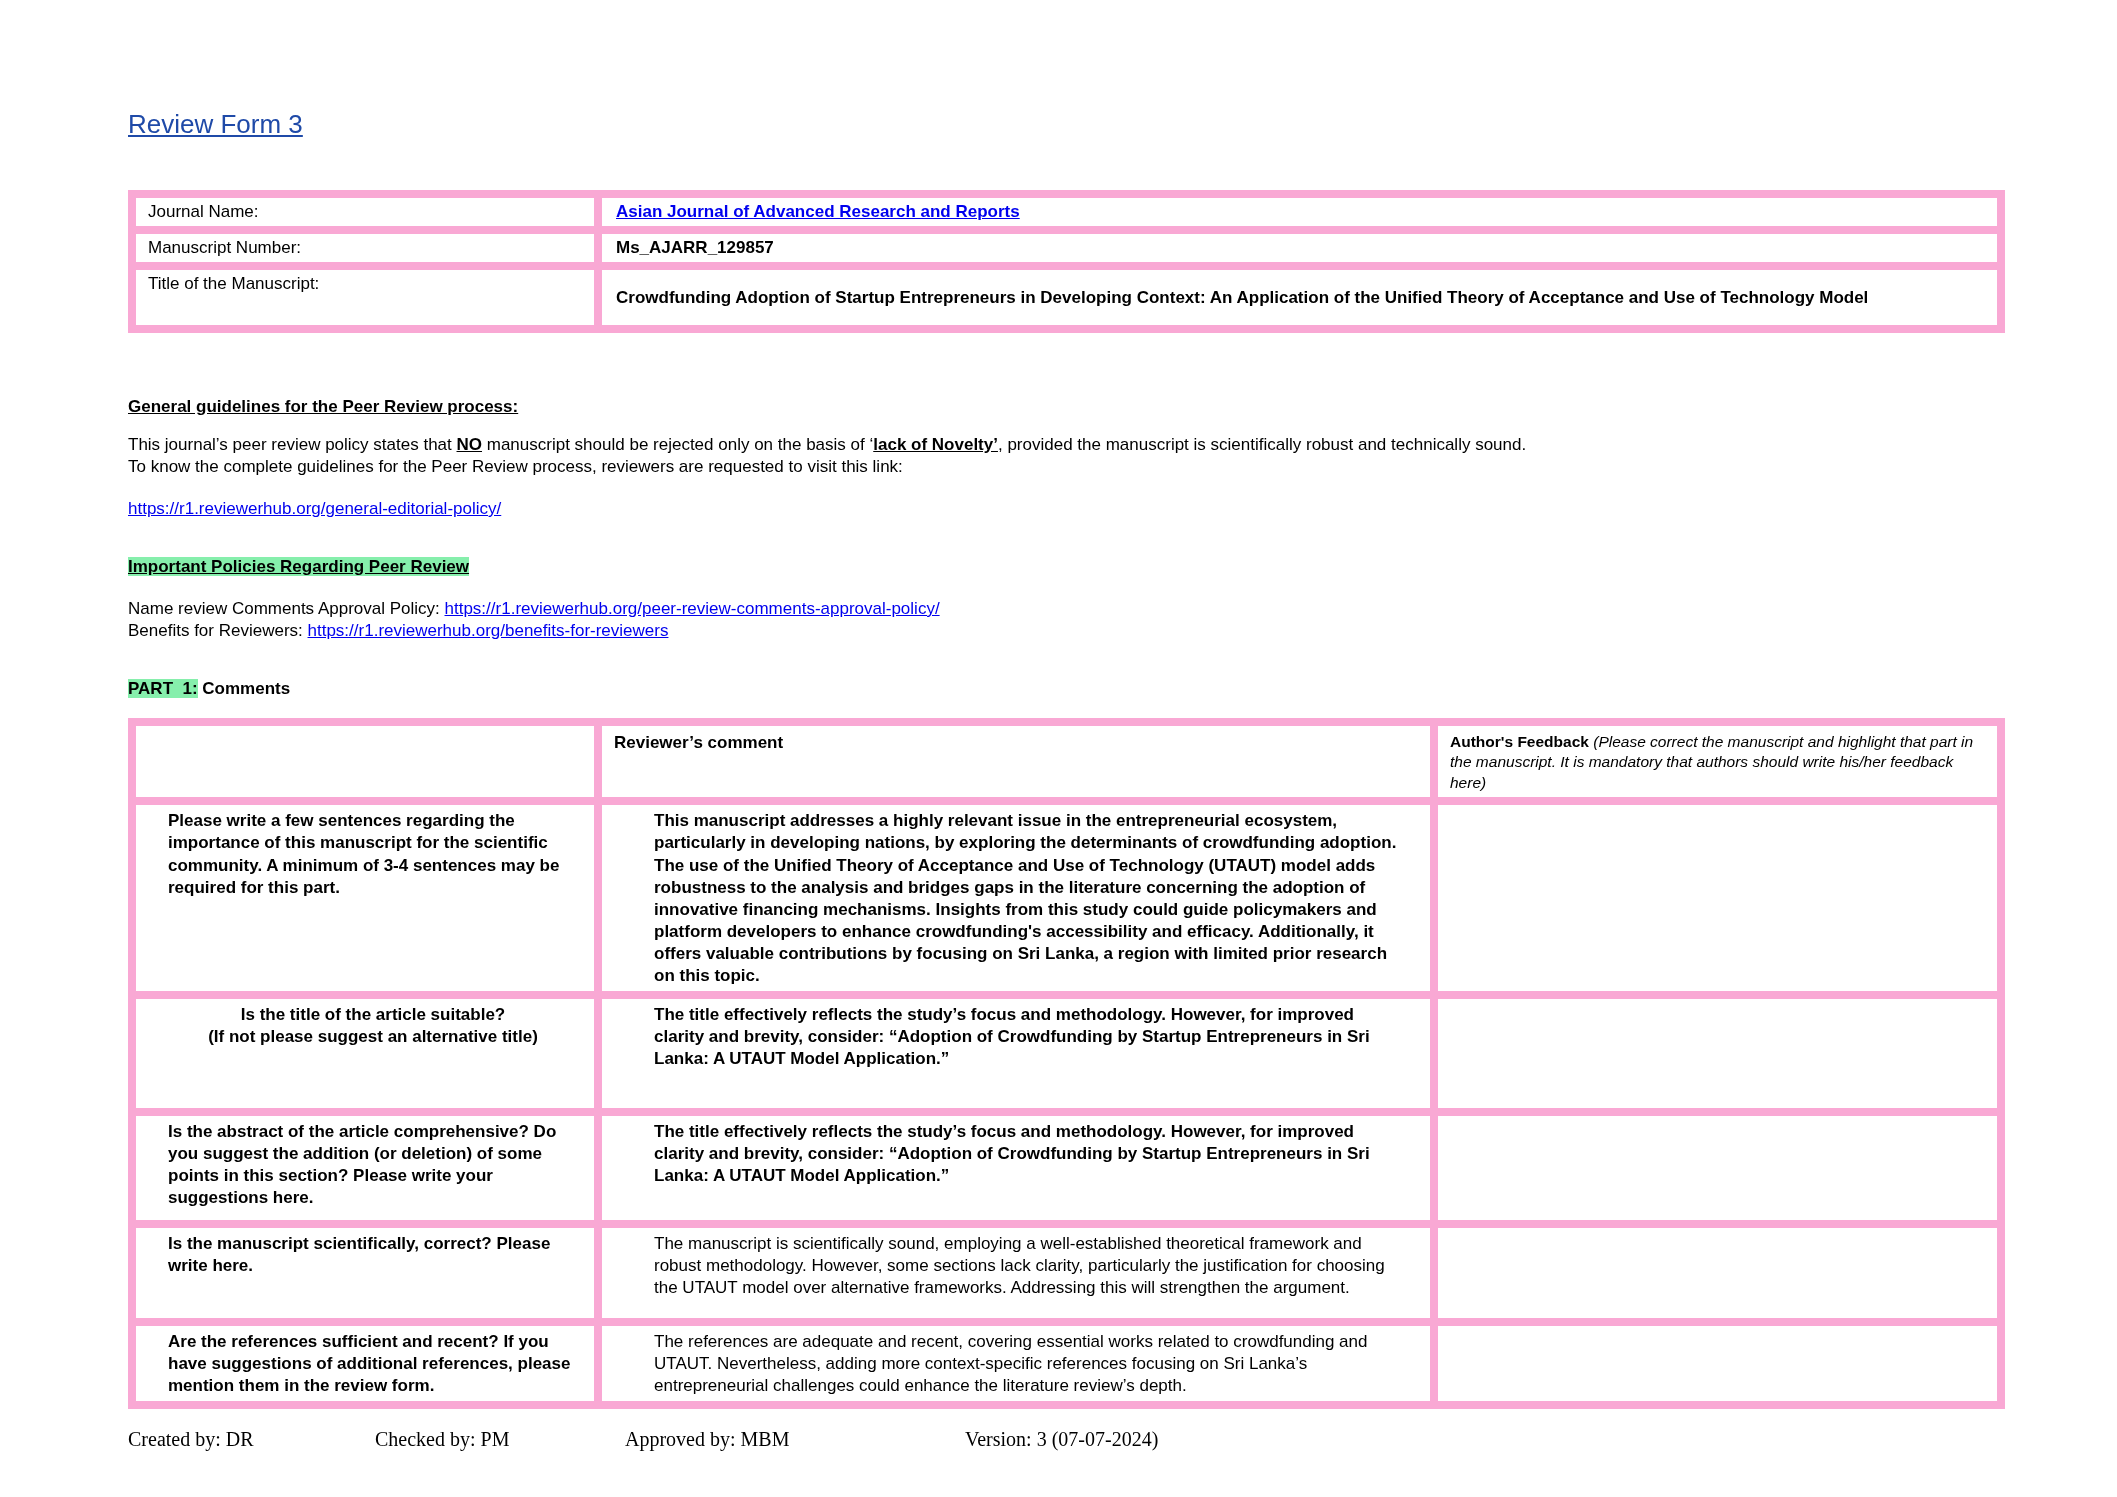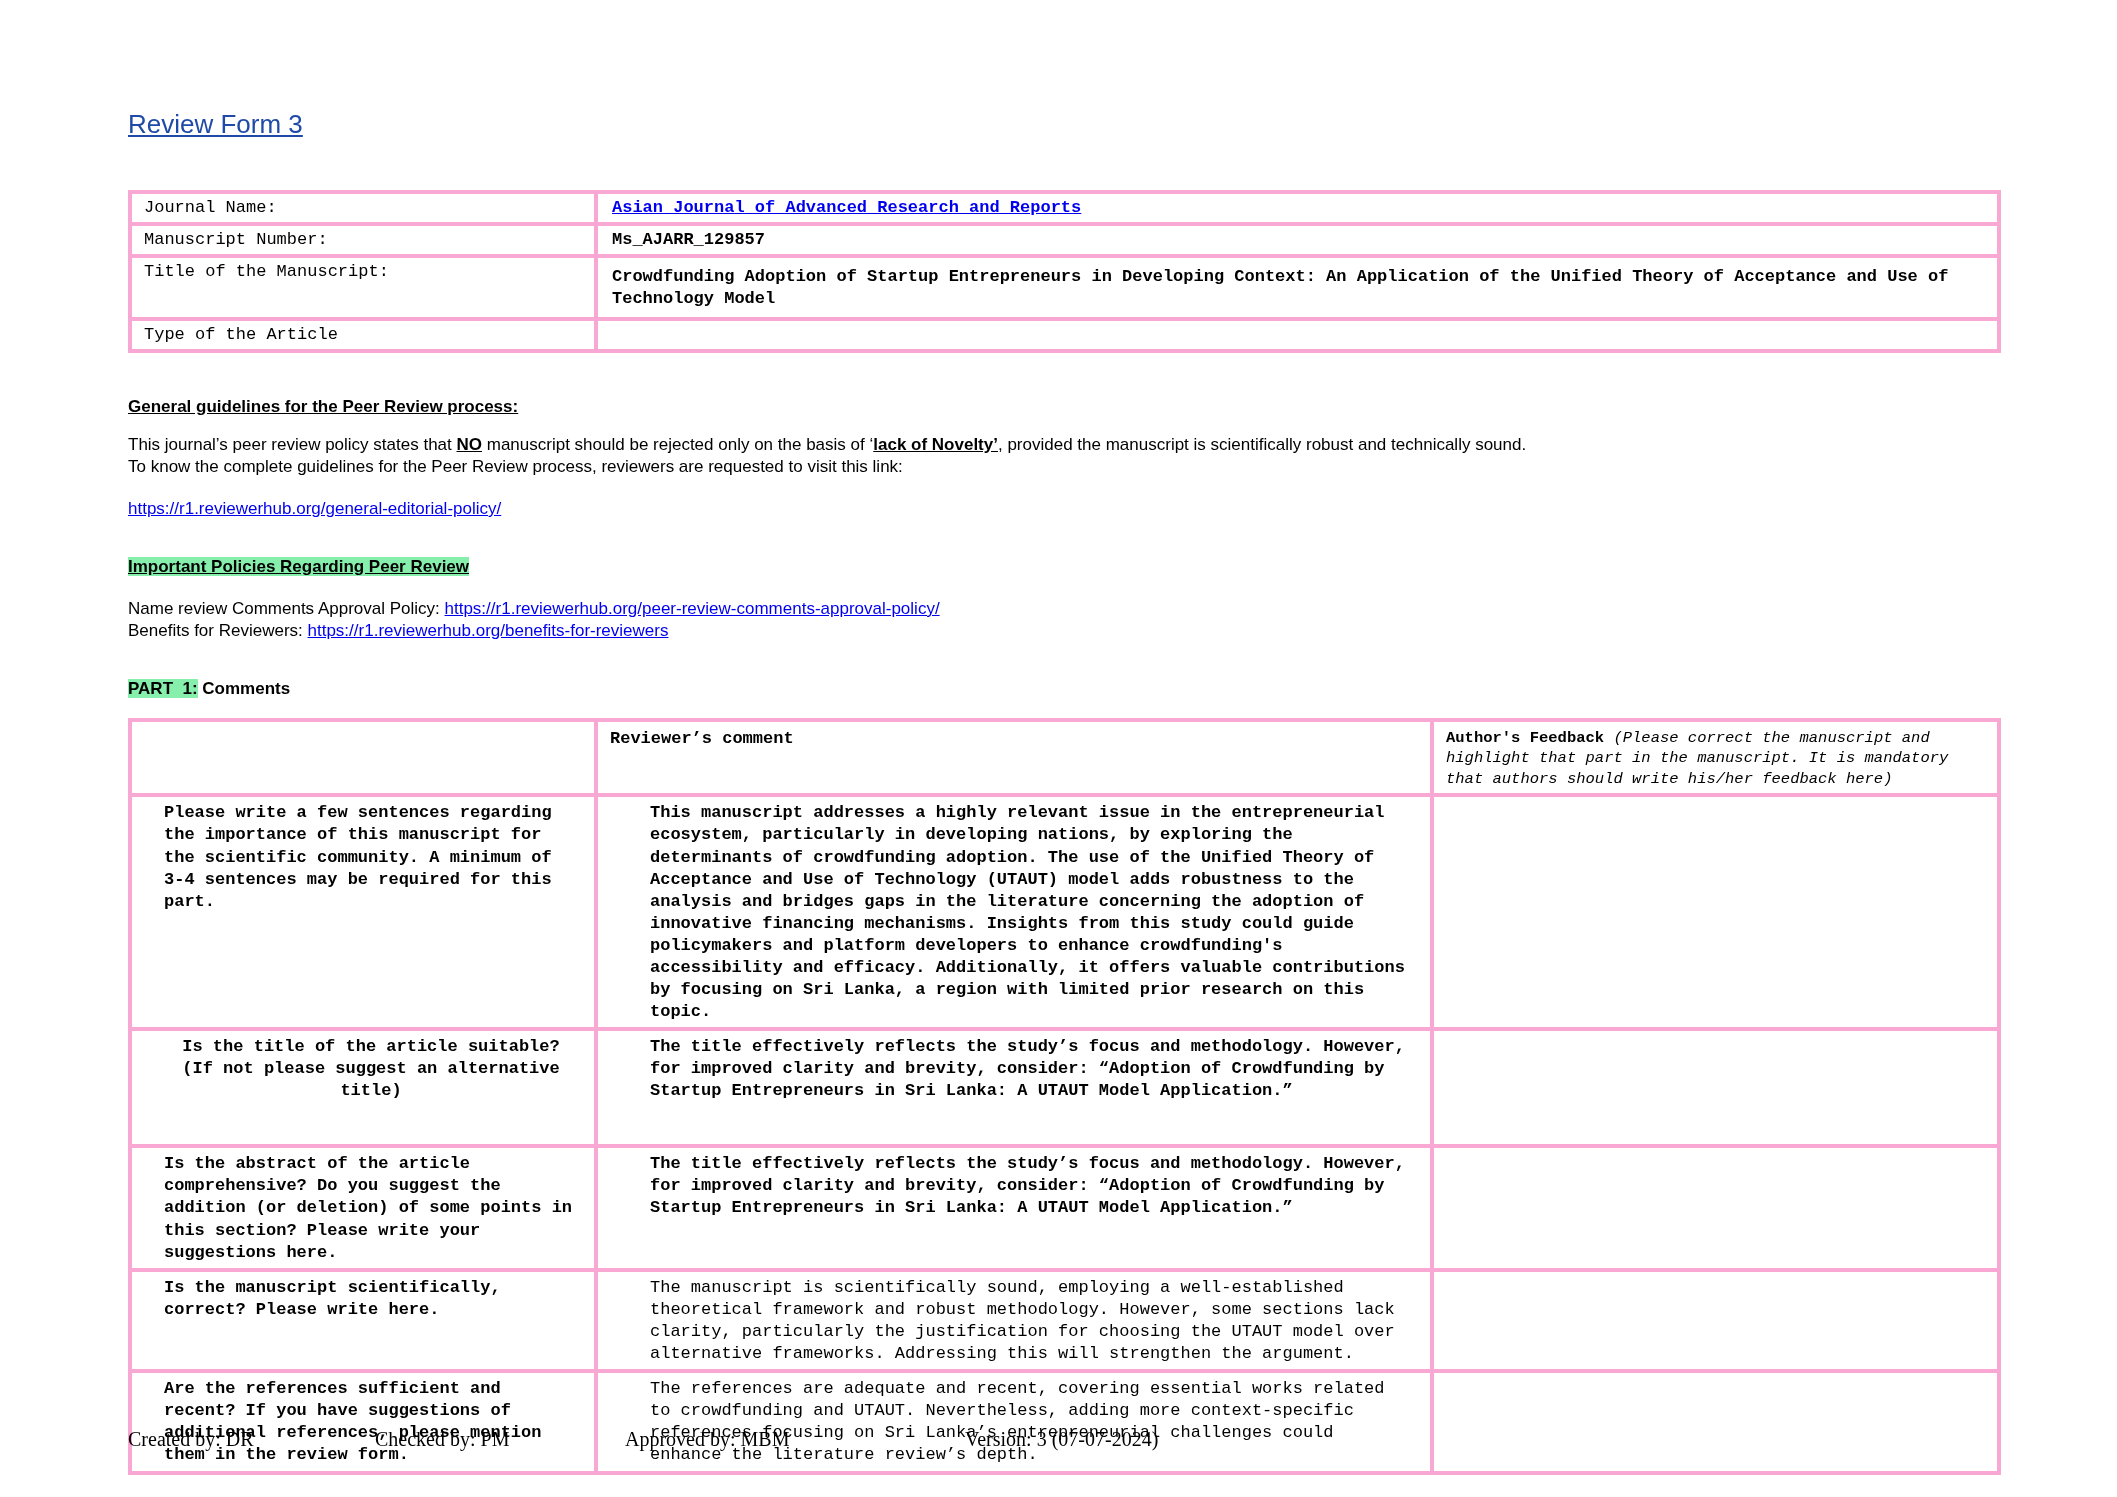--- a/index.html
+++ b/index.html
@@ -20,21 +20,21 @@
   .page-title {
     left: 128px; top: 108px;
     font-size: 26px;
     font-weight: normal;
     color: #1F4AA8;
     text-decoration: underline;
   }
 
   
   table { border-collapse: collapse; table-layout: fixed; }
-  td { border: 4px solid #f9a8d4; vertical-align: top; padding: 3px 10px; font-family: Liberation Mono, monospace; }
+  td { border: 8px solid #f9a8d4; vertical-align: top; padding: 3px 10px; }
 
   .info-table { left: 128px; top: 190px; width: 1869px; }
   .info-table td.label { padding-left: 12px; }
   .info-table td.value { padding-left: 14px; font-weight: bold; }
   .info-table .vmid { vertical-align: middle; }
   .link { color: #0000EE; text-decoration: underline; cursor: pointer; }
   .journal-link { font-weight: bold; }
 
   
   .section-heading {
@@ -90,24 +90,20 @@
       <td class="label">Journal Name:</td>
       <td class="value"><a class="link journal-link">Asian Journal of Advanced Research and Reports</a></td>
     </tr>
     <tr style="height:27px">
       <td class="label">Manuscript Number:</td>
       <td class="value">Ms_AJARR_129857</td>
     </tr>
     <tr style="height:63px">
       <td class="label">Title of the Manuscript:</td>
       <td class="value vmid">Crowdfunding Adoption of Startup Entrepreneurs in Developing Context: An Application of the Unified Theory of Acceptance and Use of Technology Model</td>
-    </tr>
-    <tr style="height:28px">
-      <td class="label">Type of the Article</td>
-      <td class="value"></td>
     </tr>
   </tbody>
     </table>
 
   <div class="abs section-heading" style="left:128px; top:396px">General guidelines for the Peer Review process:</div>
 
   <div class="abs" style="left:128px; top:434px; width:1920px">
     <div><span>This journal’s peer review policy states that </span><span class="bu">NO</span><span> manuscript should be rejected only on the basis of ‘</span><span class="bu">lack of Novelty’</span><span>, provided the manuscript is scientifically robust and technically sound.</span></div>
     <div>To know the complete guidelines for the Peer Review process, reviewers are requested to visit this link:</div>
   </div>

